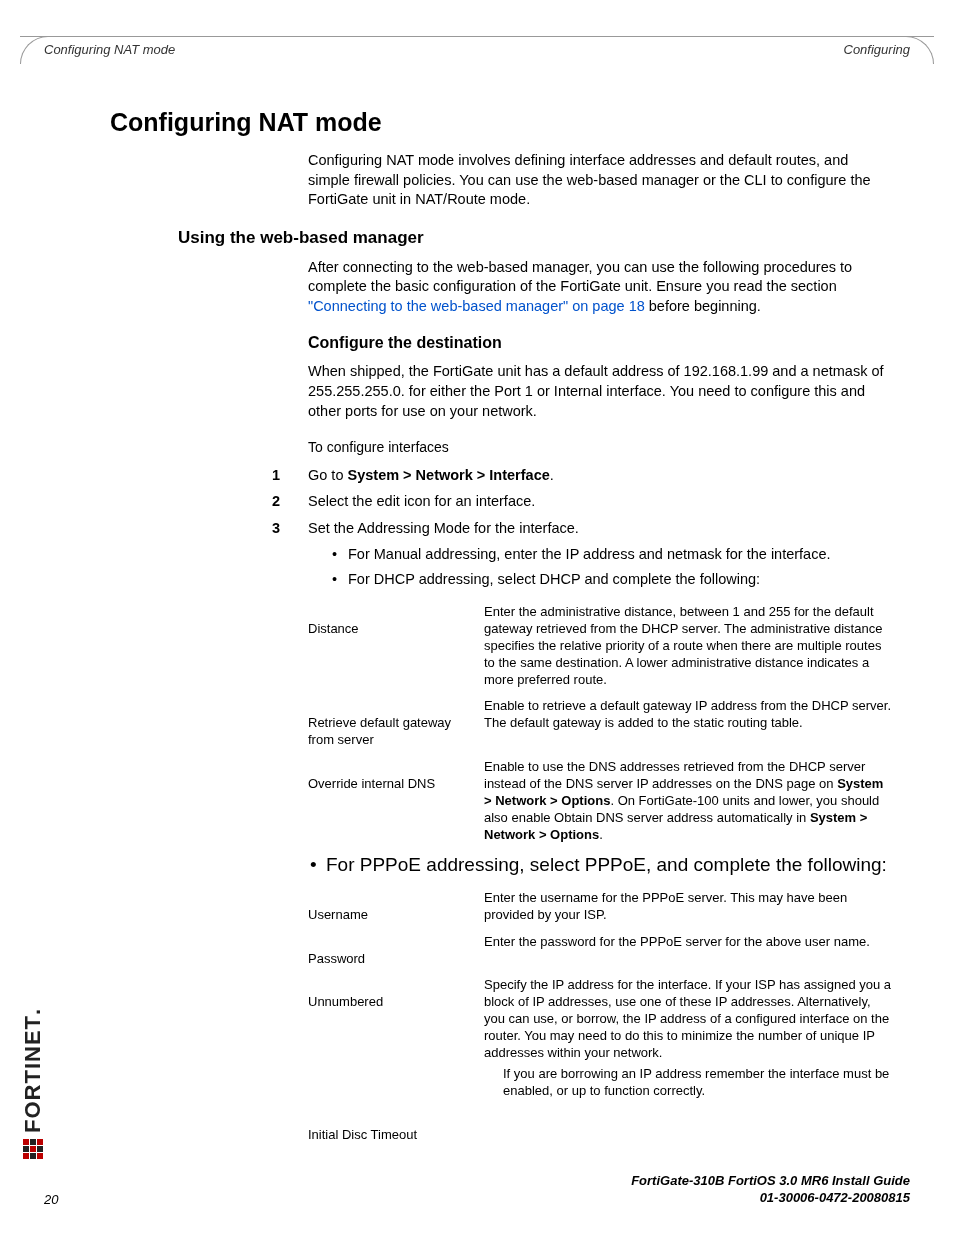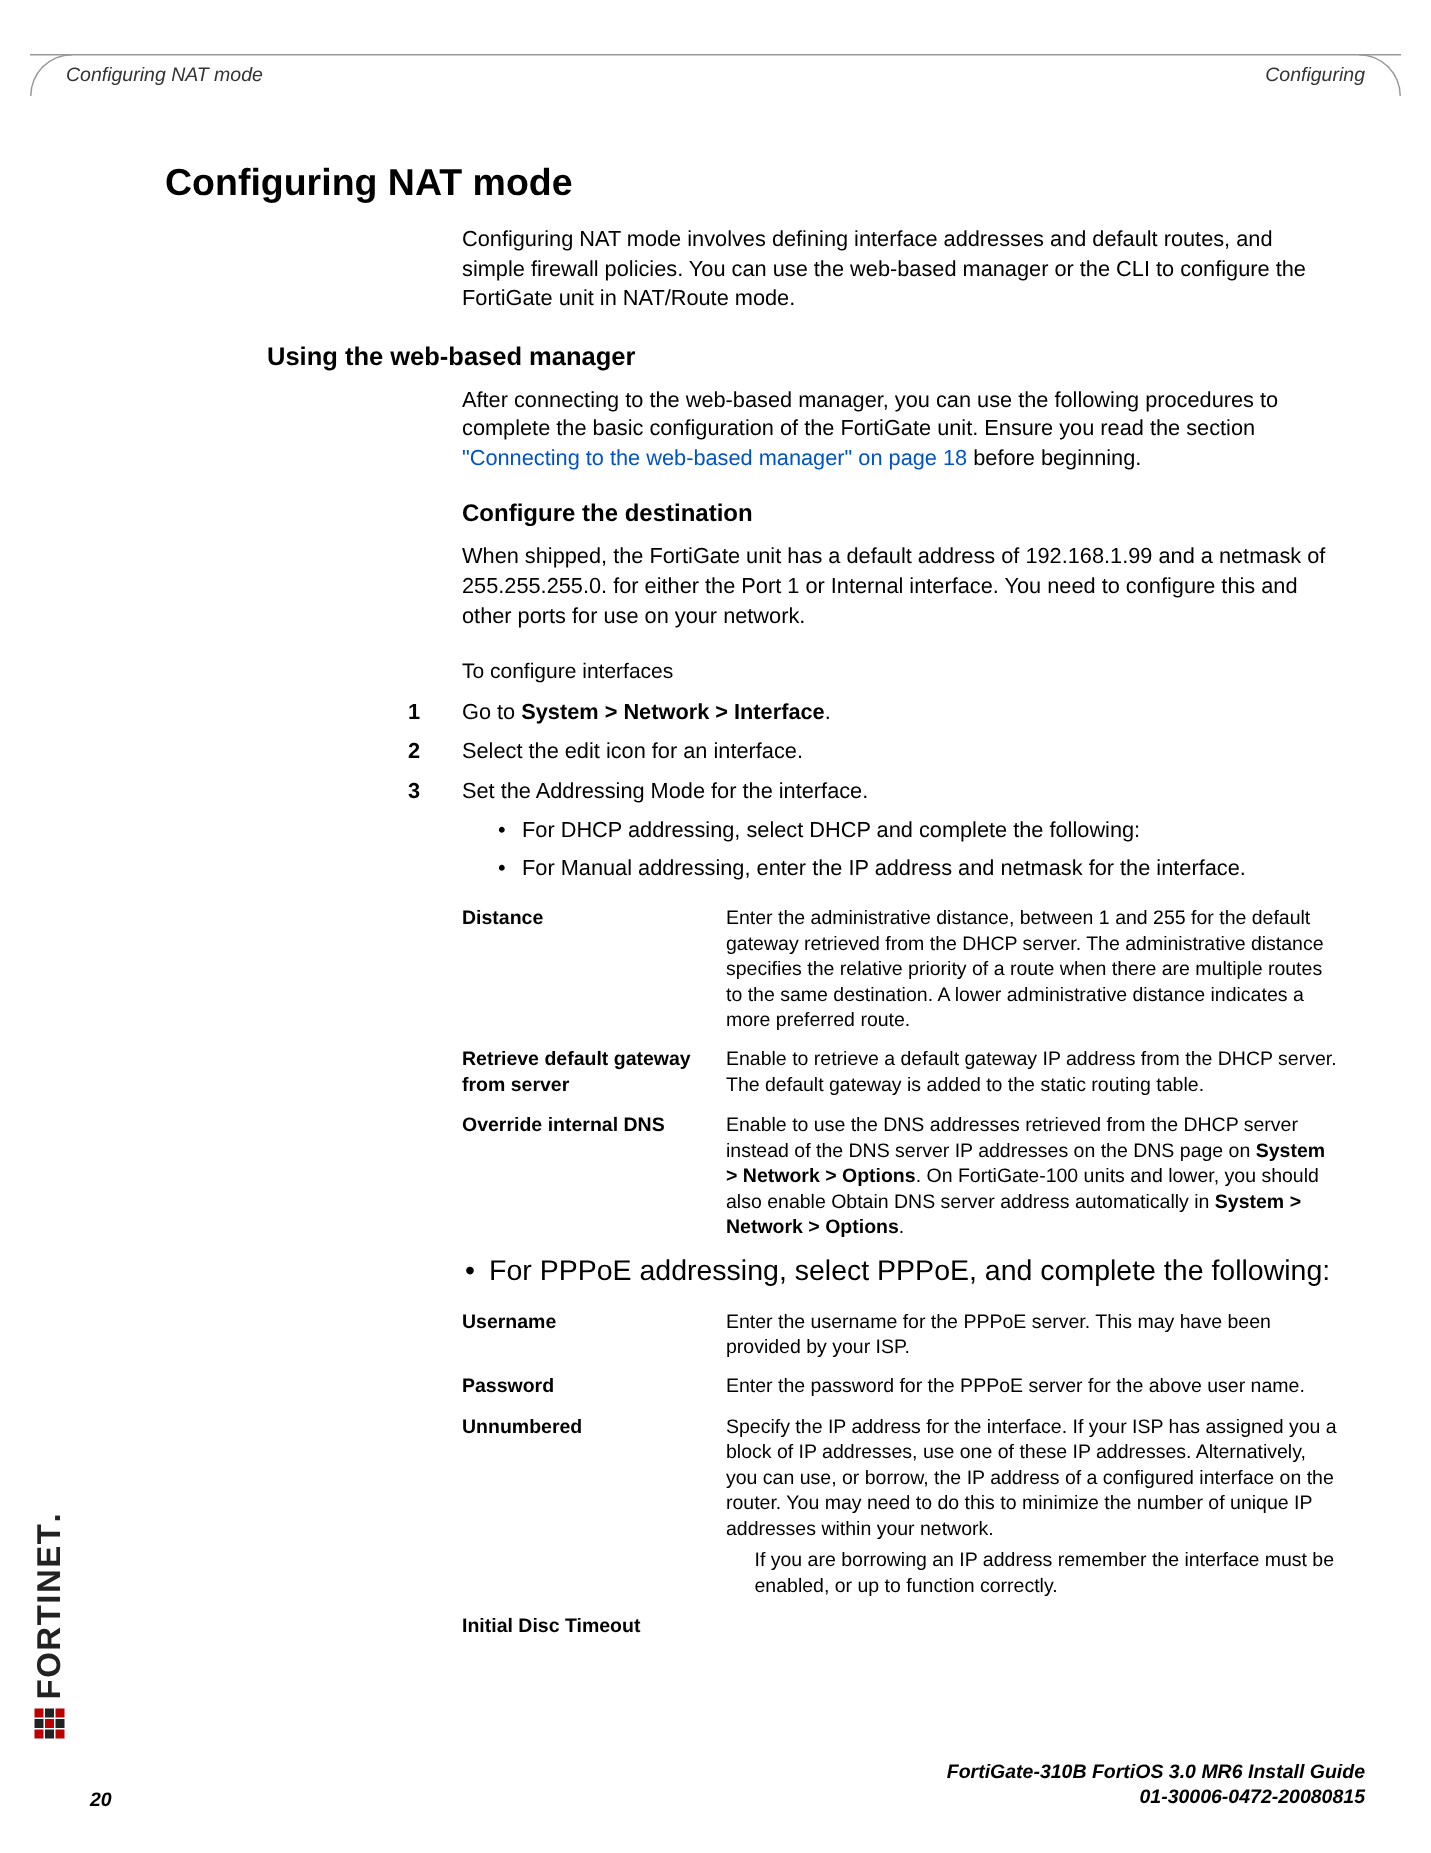--- a/index.html
+++ b/index.html
@@ -125,22 +125,23 @@
     font-size: 13px;
     line-height: 1.3;
   }
   .param-row {
     display: flex;
     margin-bottom: 10px;
   }
   .param-label {
     width: 176px;
     flex-shrink: 0;
-    font-weight: bold;
+    font-weight: normal;
     padding-right: 8px;
+    margin-top: 17px;
   }
   .param-desc {
     flex: 1;
   }
   .param-desc .extra { margin-top: 4px; margin-left: 19px; }
   .mid-bullet {
     margin-left: 198px;
     font-size: 19px;
     margin-top: 6px;
     margin-bottom: 6px;
@@ -160,24 +161,24 @@
     font-size: 13px;
   }
   .footer-right {
     text-align: right;
     font-style: italic;
     font-weight: bold;
     line-height: 1.35;
   }
   .page-num {
     position: absolute;
-    left: 16px;
+    left: 0;
     bottom: 0;
     font-style: italic;
-    font-weight: bold;
+    font-weight: normal;
   }
   .logo {
     position: absolute;
     left: 46px;
     bottom: 76px;
     transform: rotate(-90deg);
     transform-origin: left bottom;
     font-family: Arial, sans-serif;
     font-weight: 900;
     font-size: 22px;
@@ -238,22 +239,22 @@
   <div class="step">
     <div class="step-num">2</div>
     <div class="step-body">Select the edit icon for an interface.</div>
   </div>
   <div class="step">
     <div class="step-num">3</div>
     <div class="step-body">Set the Addressing Mode for the interface.</div>
   </div>
 
   <ul class="sub-bullets">
+    <li>For Manual addressing, enter the IP address and netmask for the interface.</li>
     <li>For DHCP addressing, select DHCP and complete the following:</li>
-    <li>For Manual addressing, enter the IP address and netmask for the interface.</li>
   </ul>
 
   <div class="param-table">
     <div class="param-row">
       <div class="param-label">Distance</div>
       <div class="param-desc">Enter the administrative distance, between 1 and 255 for the default gateway retrieved from the DHCP server. The administrative distance specifies the relative priority of a route when there are multiple routes to the same destination. A lower administrative distance indicates a more preferred route.</div>
     </div>
     <div class="param-row">
       <div class="param-label">Retrieve default gateway from server</div>
       <div class="param-desc">Enable to retrieve a default gateway IP address from the DHCP server. The default gateway is added to the static routing table.</div>

